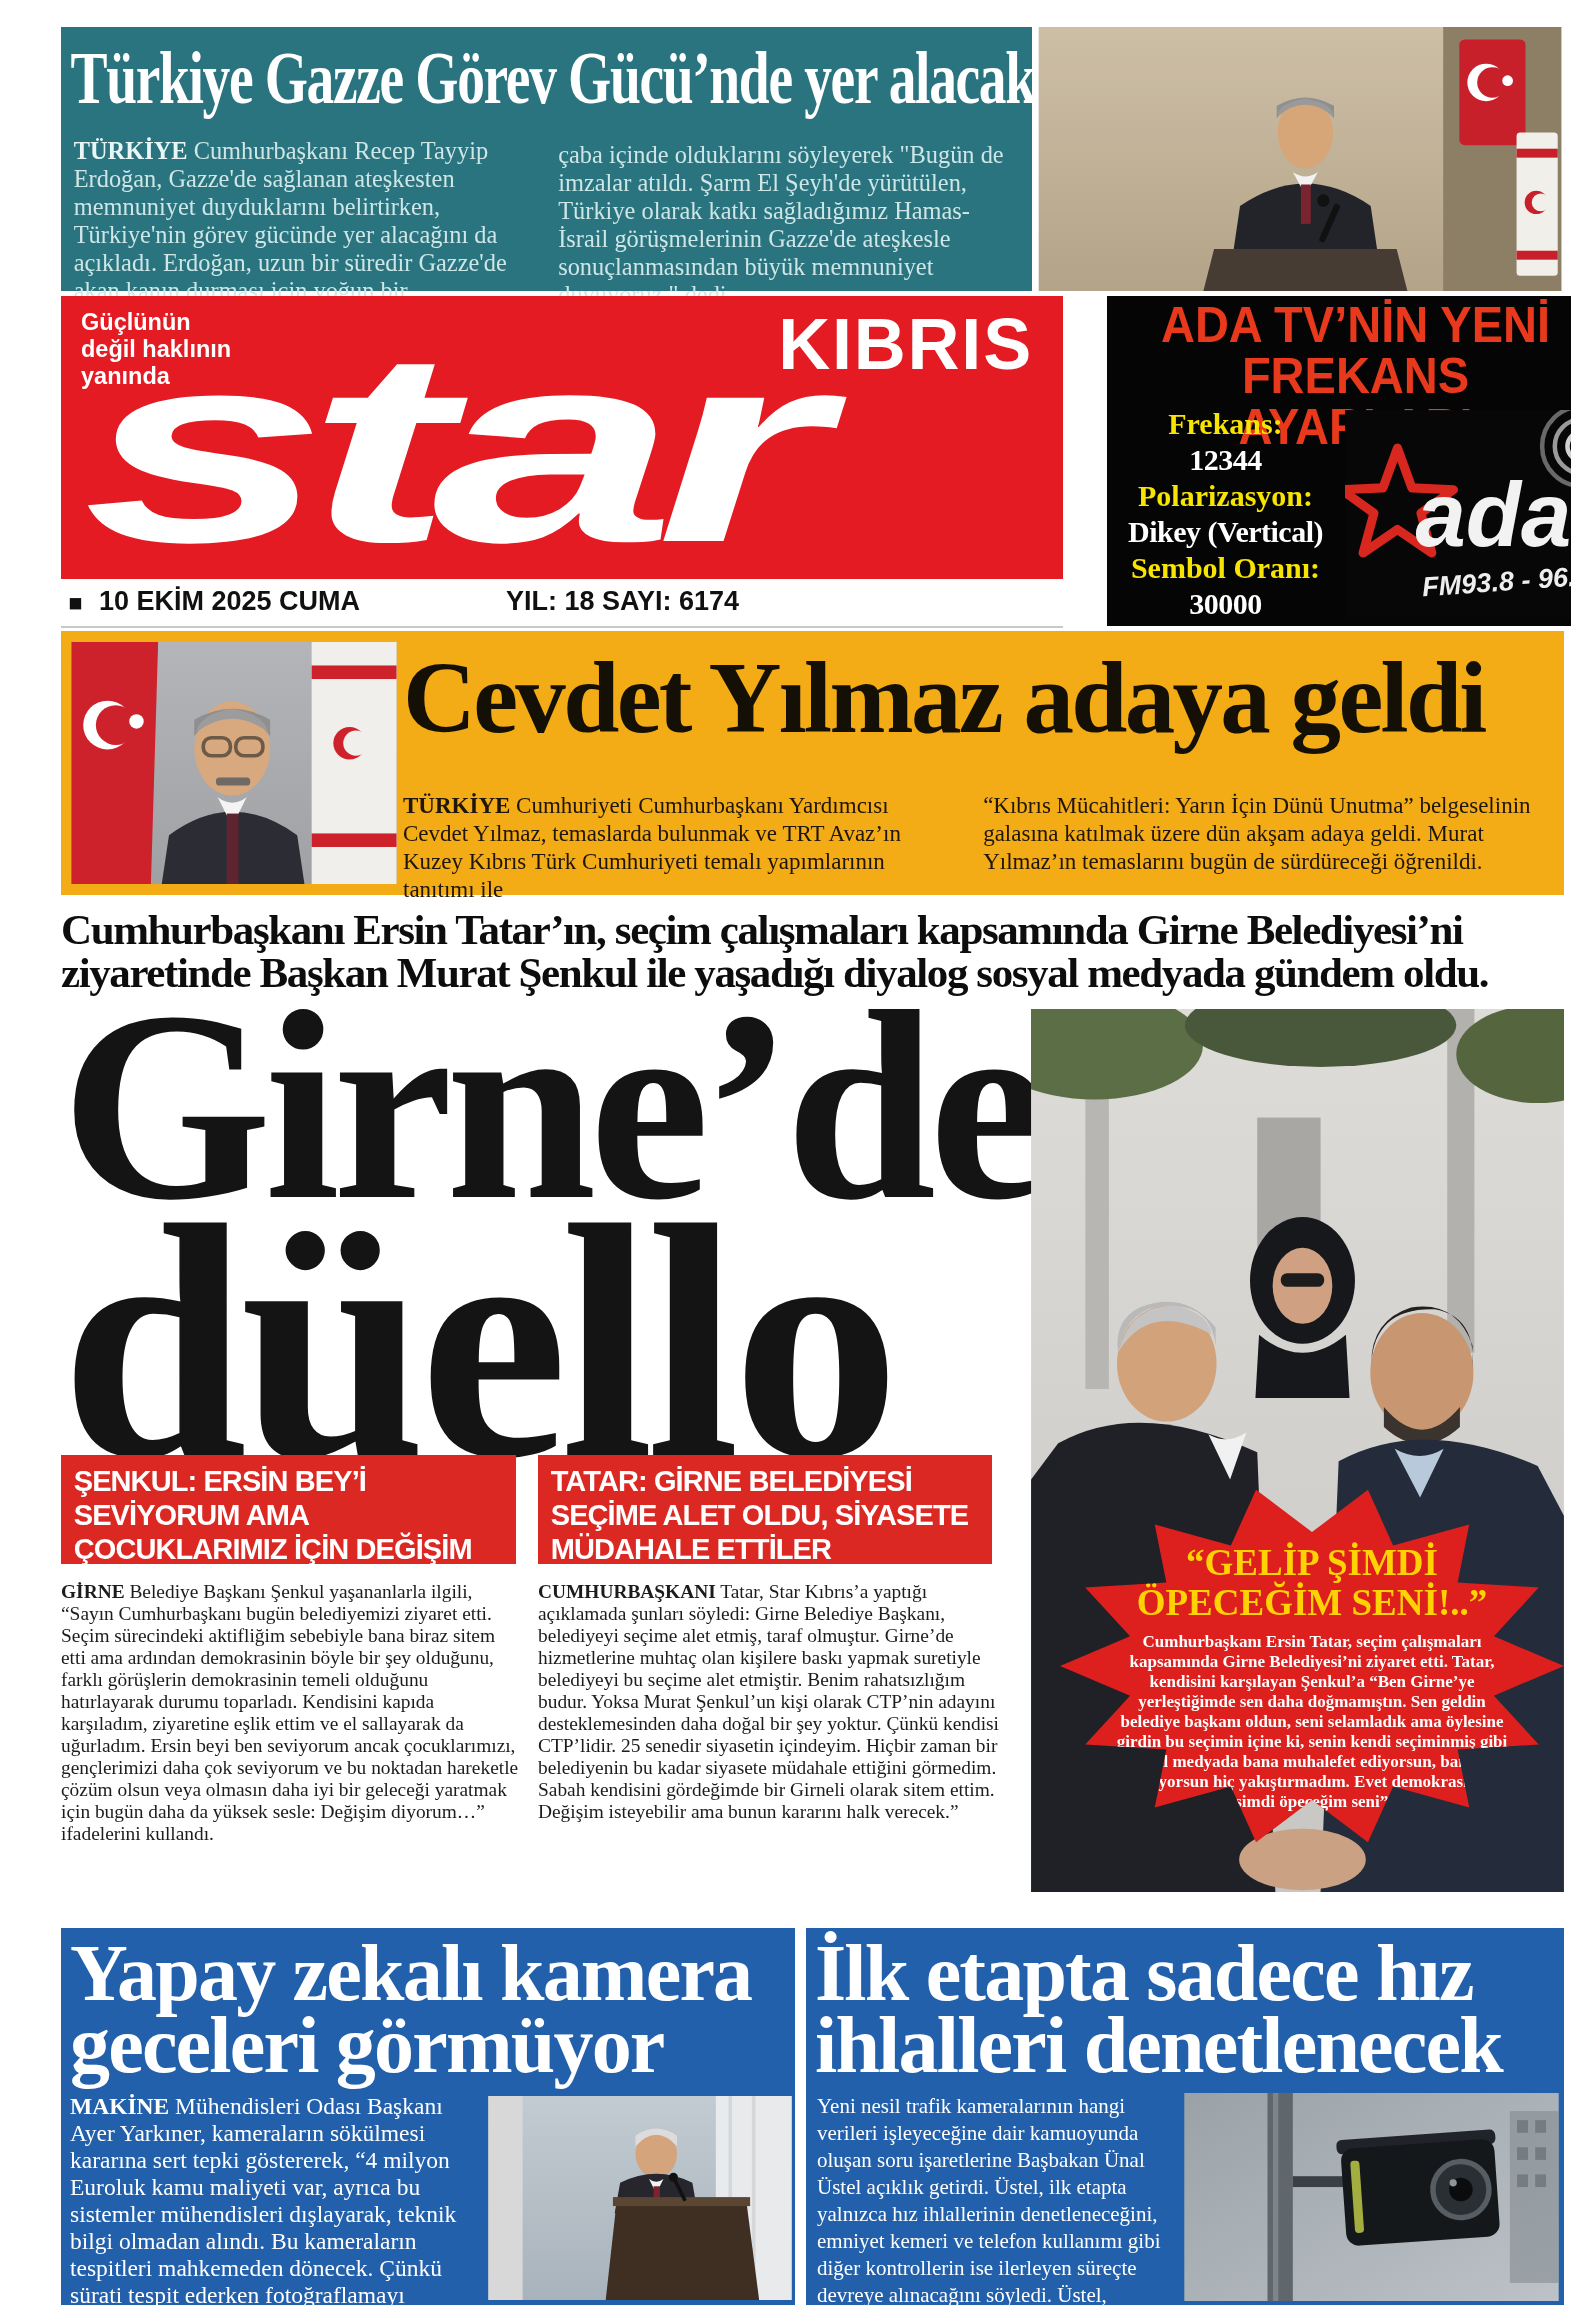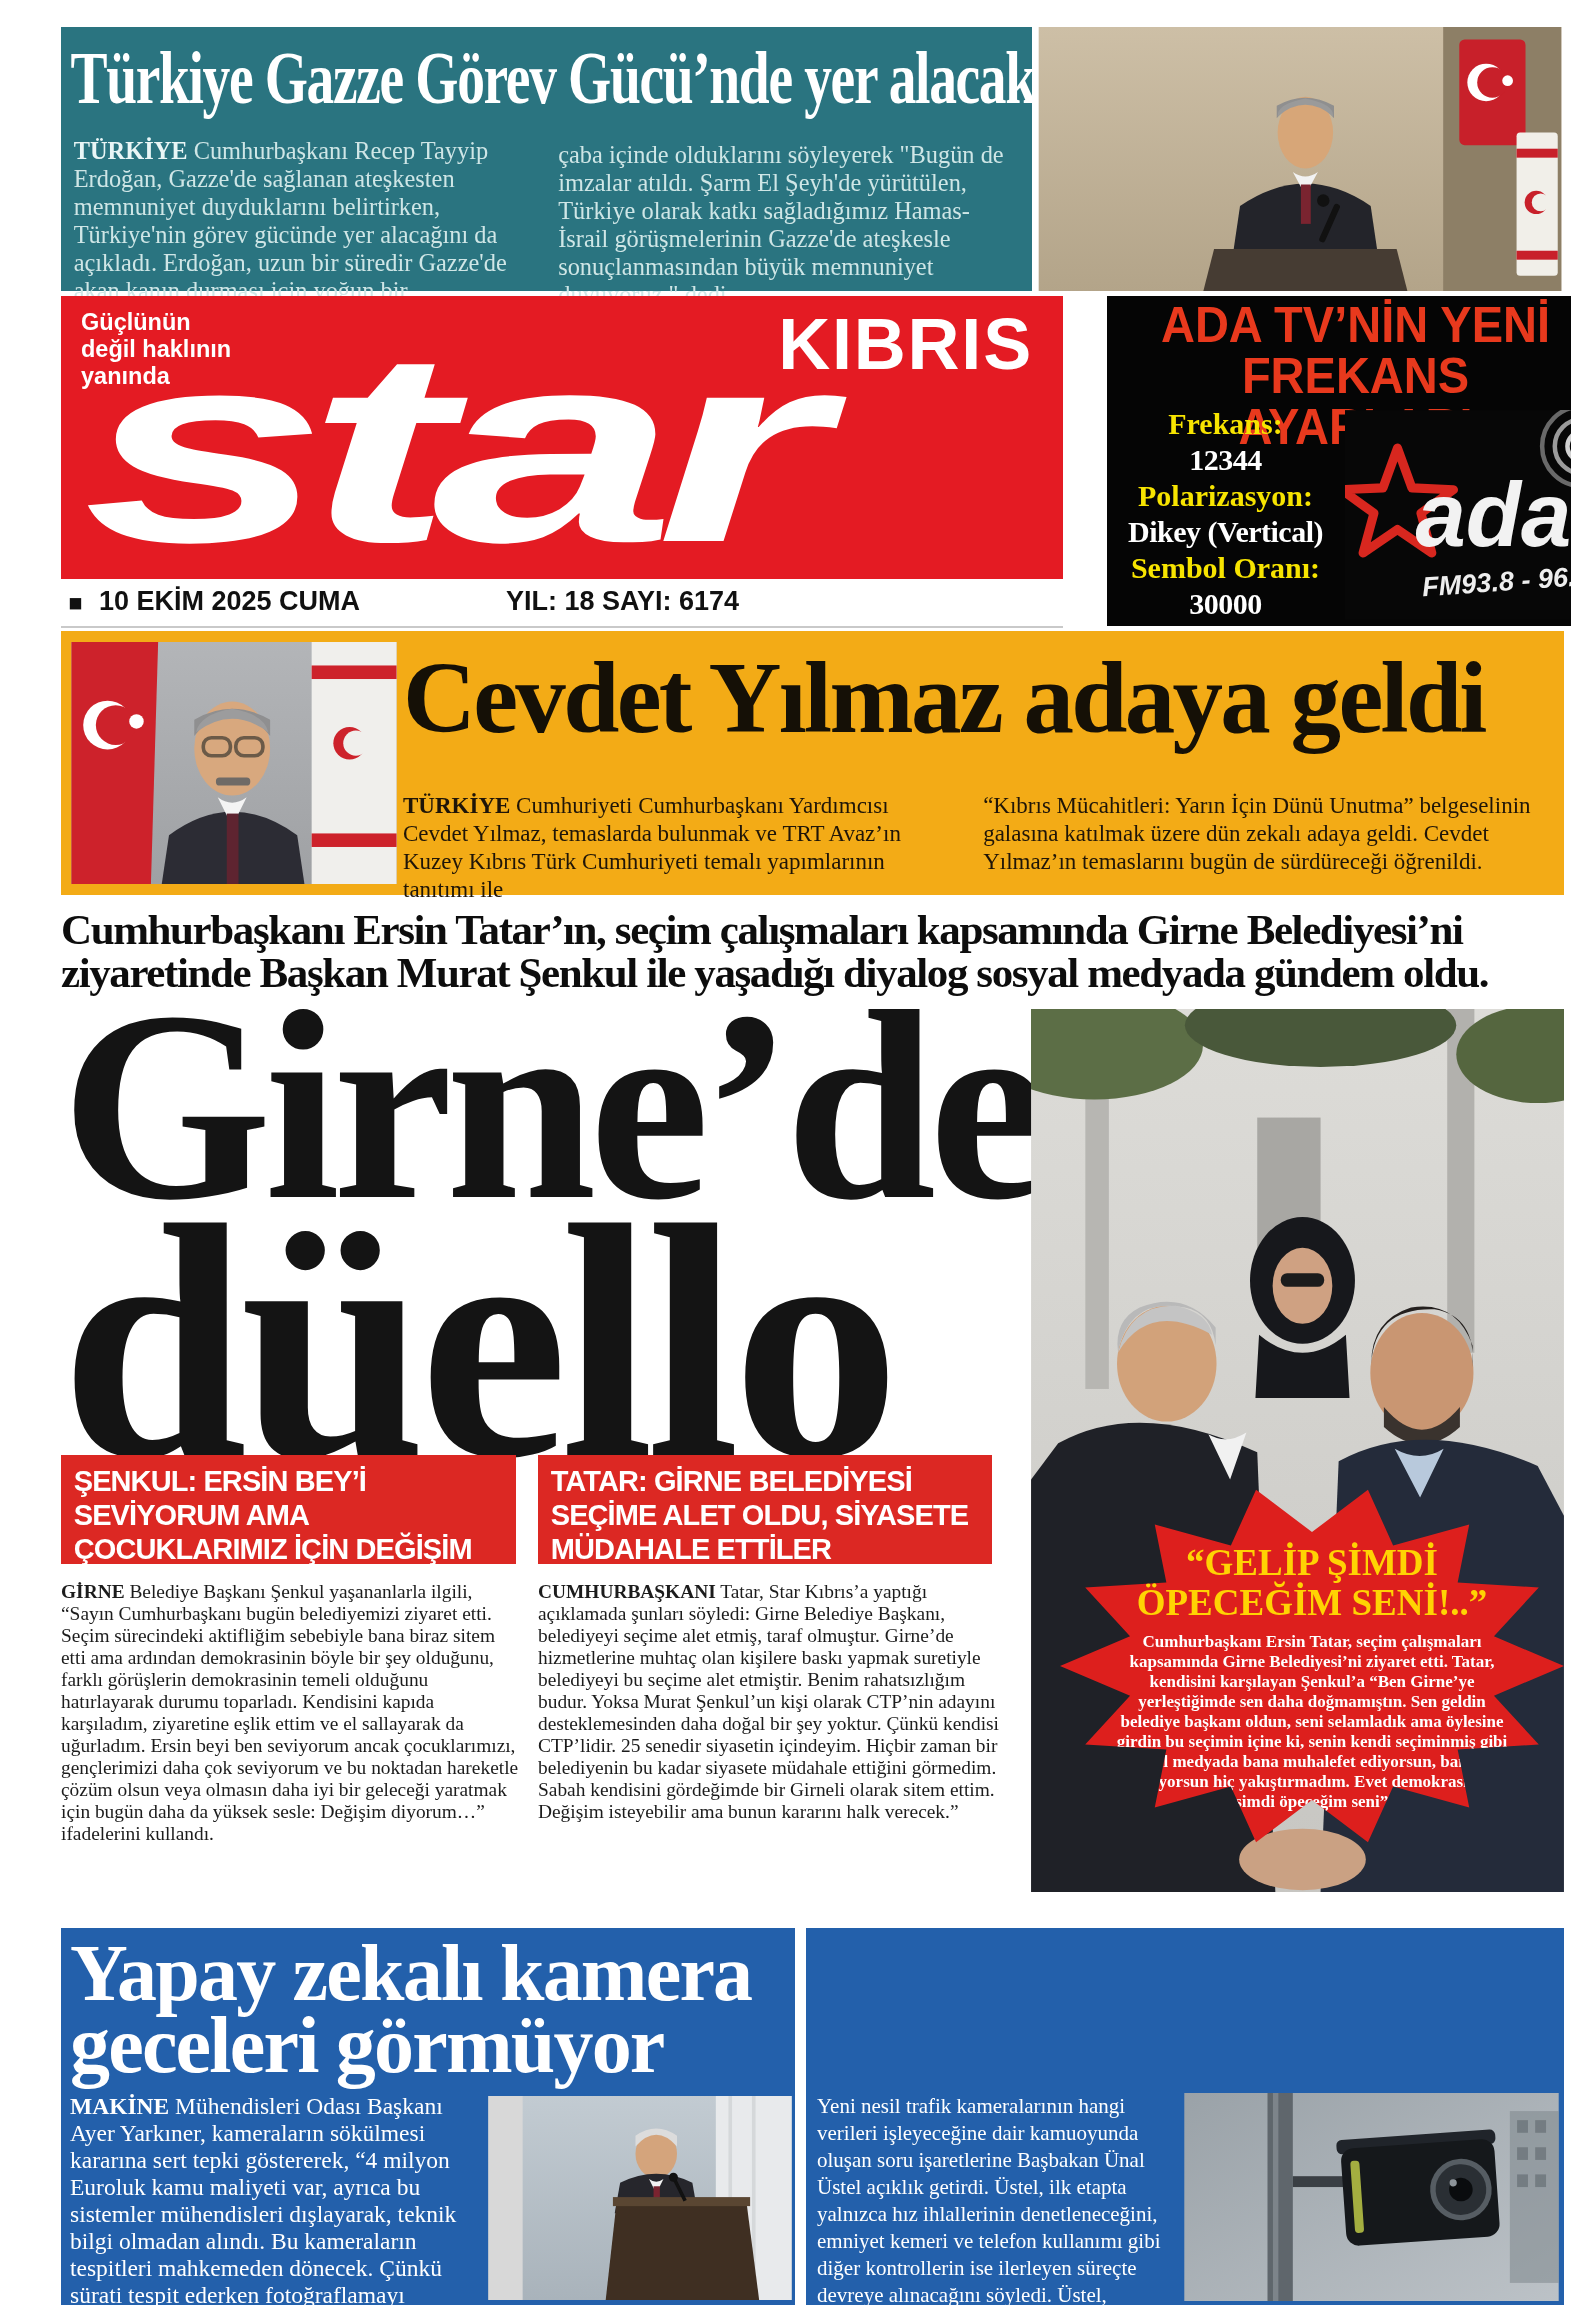--- a/index.html
+++ b/index.html
@@ -183,21 +183,21 @@
       <rect x="146" y="106" width="30" height="20" rx="9" fill="none" stroke="#6b5a48" stroke-width="4"></rect>
       <rect x="182" y="106" width="30" height="20" rx="9" fill="none" stroke="#6b5a48" stroke-width="4"></rect>
       <rect x="160" y="150" width="38" height="9" rx="4" fill="#6f6a66"></rect>
       <path d="M108 214 Q178 162 250 214 L258 268 L100 268 Z" fill="#2c2c34"></path>
       <path d="M162 172 L178 204 L194 172 Q178 184 162 172" fill="#f4f4f4"></path>
       <rect x="172" y="190" width="13" height="78" fill="#5e2430"></rect>
     </svg>
     <h2>Cevdet Yılmaz adaya geldi</h2>
     <div class="cols">
       <p class="col c1" style="margin:0"><b class="lead">TÜRKİYE</b> <span>Cumhuriyeti Cumhurbaşkanı Yardımcısı Cevdet Yılmaz, temaslarda bulunmak ve TRT Avaz’ın Kuzey Kıbrıs Türk Cumhuriyeti temalı yapımlarının tanıtımı ile</span></p>
-      <p class="col c2" style="margin:0"><span>“Kıbrıs Mücahitleri: Yarın İçin Dünü Unutma” belgeselinin galasına katılmak üzere dün zekalı adaya geldi. Cevdet Yılmaz’ın temaslarını bugün de sürdüreceği öğrenildi.</span></p>
+      <p class="col c2" style="margin:0"><span>“Kıbrıs Mücahitleri: Yarın İçin Dünü Unutma” belgeselinin galasına katılmak üzere dün akşam adaya geldi. Murat Yılmaz’ın temaslarını bugün de sürdüreceği öğrenildi.</span></p>
     </div>
   </section>
 
   <div class="abs lede">Cumhurbaşkanı Ersin Tatar’ın, seçim çalışmaları kapsamında Girne Belediyesi’ni ziyaretinde Başkan Murat Şenkul ile yaşadığı diyalog sosyal medyada gündem oldu.</div>
 
   <div class="abs bigline1">Girne’de</div>
   <div class="abs bigline2">düello</div>
 
   <svg class="abs mainphoto" viewBox="0 0 589 976">
     <defs>
@@ -273,20 +273,22 @@
       <path d="M178 92 L186 108 L194 92 Q186 98 178 92" fill="#f2f2f2"></path>
       <rect x="183" y="100" width="7" height="26" fill="#7a2430"></rect>
       <path d="M142 118 L286 118 L300 226 L130 226 Z" fill="#3f2f22"></path>
       <rect x="138" y="112" width="152" height="10" fill="#5a4632"></rect>
       <path d="M206 92 L218 116" stroke="#111" stroke-width="4"></path>
       <circle cx="205" cy="90" r="5" fill="#111"></circle>
     </svg>
   </section>
 
   <section class="abs blue br">
+    <h3><span>İlk etapta sadece hız</span><br>
+        <span>ihlalleri denetlenecek</span></h3>
     <p class="body" style="margin:0"><span>Yeni nesil trafik kameralarının hangi verileri işleyeceğine dair kamuoyunda oluşan soru işaretlerine Başbakan Ünal Üstel açıklık getirdi. Üstel, ilk etapta yalnızca hız ihlallerinin denetleneceğini, emniyet kemeri ve telefon kullanımı gibi diğer kontrollerin ise ilerleyen süreçte devreye alınacağını söyledi.  Üstel, vatandaş mutlaka önceden bilgilendirileceğini de sözlerine ekledi.</span></p>
     <svg class="brphoto" viewBox="0 0 414 230">
       <defs>
         <linearGradient id="street" x1="0" y1="0" x2="1" y2="1">
           <stop offset="0" stop-color="#9aa2a8"></stop>
             <stop offset="1" stop-color="#bcc2c7"></stop>
         </linearGradient>
       </defs>
       <rect width="414" height="230" fill="url(#street)"></rect>
       <rect x="360" y="20" width="54" height="190" fill="#7e868c" opacity=".55"></rect>

